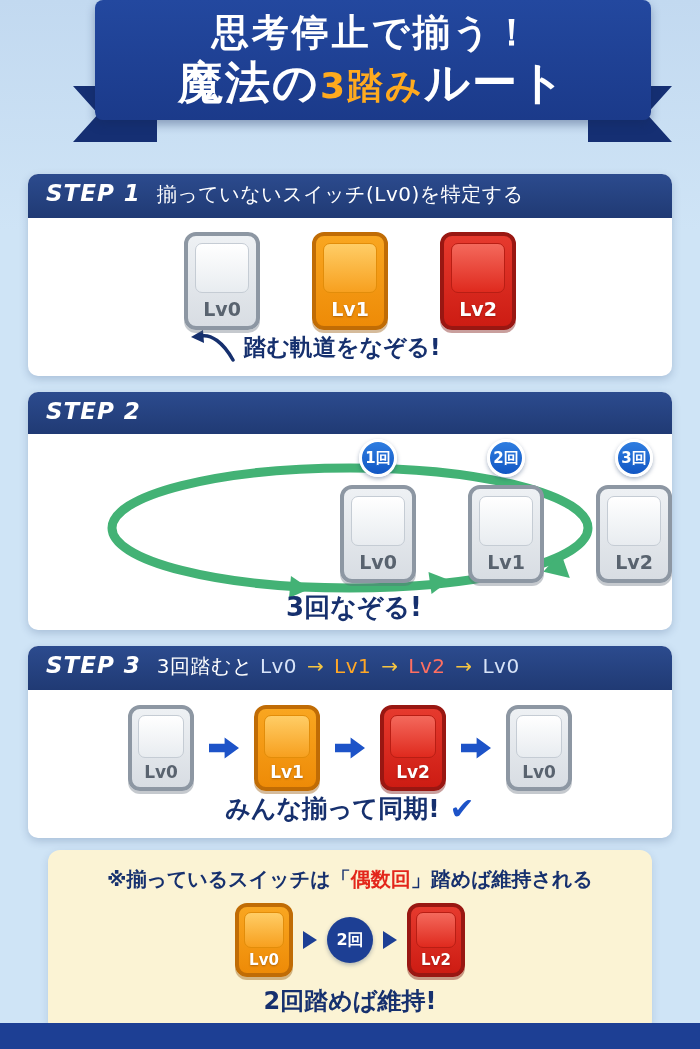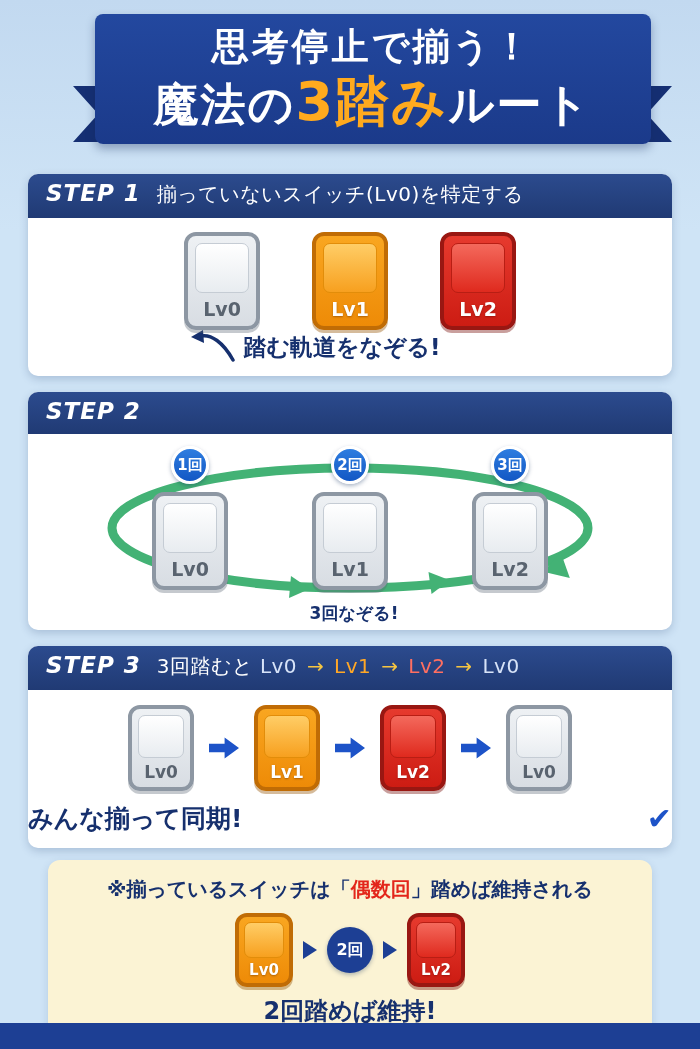--- a/index.html
+++ b/index.html
@@ -1,27 +1,27 @@
 <!DOCTYPE html>
 <html><head>
 <meta charset="utf-8">
 <style>
   * { margin:0; padding:0; box-sizing:border-box; }
   body { font-family:"DejaVu Sans","Liberation Sans",sans-serif; background:#cfe4f6; }
   .page { width:700px; height:1049px; position:relative; overflow:hidden;
           background:linear-gradient(#c2d9f0 0px, #cfe4f6 230px, #cfe4f6 100%); }
 
   
-  .banner { position:relative; padding-top:14px; height:158px;margin-left:45px; }
+  .banner { position:relative; height:158px;margin-left:45px; }
   .ribbon-main { position:relative; z-index:2; width:556px; margin:0 auto; text-align:center;
                  background:linear-gradient(#23489f,#1b3a8a); border-radius:8px;
                  padding:8px 10px 12px; box-shadow:0 5px 10px rgba(20,40,90,.35); }
   .title-line1 { color:#fff; font-size:37px; font-weight:800; letter-spacing:3px; }
   .title-line2 { color:#fff; font-size:45px; font-weight:800; letter-spacing:2px; line-height:1.12; }
-  .title-line2 .hl { color:#ffaa1e; font-size:54px; }
+  .title-line2 .hl { color:#ffaa1e; font-size:36px; }
   .ribbon-tail { position:absolute; z-index:1; top:86px; width:84px; height:56px; background:#152f73; }
   .ribbon-tail.left  { left:28px;  clip-path:polygon(0 0,100% 0,100% 100%,0 100%,30% 50%); }
   .ribbon-tail.right { right:28px; clip-path:polygon(0 0,100% 0,70% 50%,100% 100%,0 100%); }
 
   
   .card { width:644px; margin:16px auto 0; background:#fff; border-radius:10px;
           box-shadow:0 3px 8px rgba(30,60,110,.22); overflow:hidden; }
   .card-header { background:linear-gradient(#2c4b8e,#203a74); display:flex; align-items:baseline;
                  gap:16px; padding:6px 18px 10px; }
   .step-label { color:#fff; font-weight:800; font-size:23px; font-style:italic; letter-spacing:1px; flex:none; }
@@ -56,34 +56,34 @@
   
   .s1-body { padding:14px 0 12px; }
   .switch-row { display:flex; justify-content:center; gap:52px; }
   .s1-caption { display:flex; justify-content:center; align-items:flex-start; gap:8px;
                 margin:2px 0 0 -70px; color:#16306e; font-weight:800; font-size:23px; }
   .s1-caption svg { margin-top:-4px; }
 
   
   .s2-body { position:relative; height:196px; }
   .loop-svg { position:absolute; inset:0; z-index:1; }
-  .s2-cols { position:relative; z-index:2; display:flex; justify-content:center; gap:84px; padding-top:12px; }
+  .s2-cols { position:relative; z-index:2; display:flex; justify-content:flex-end; gap:52px; padding-top:5px; }
   .s2-col { display:flex; flex-direction:column; align-items:center; gap:8px; }
   .round-badge { width:38px; height:38px; border-radius:50%; background:linear-gradient(#2e7de0,#1257c4);
                  color:#fff; font-weight:800; font-size:15px; display:flex; align-items:center; justify-content:center;
                  border:3px solid #fff; box-shadow:0 2px 4px rgba(10,40,90,.35); }
   .s2-caption { position:absolute; z-index:2; left:8px; right:0; bottom:5px; text-align:center;
-                color:#16306e; font-weight:800; font-size:17px; }
+                color:#16306e; font-weight:800; font-size:26px; }
 
   
   .s3-body { padding:15px 0 12px; }
   .s3-row { display:flex; justify-content:center; align-items:center; gap:15px; }
   .blue-arrow { width:30px; height:26px; background:#1d53c8;
                 clip-path:polygon(0 34%,52% 34%,52% 10%,100% 50%,52% 90%,52% 66%,0 66%); }
-  .s3-caption { display:flex; justify-content:space-between; align-items:center; gap:10px; margin-top:10px;
+  .s3-caption { display:flex; justify-content:center; align-items:center; gap:10px; 
                 color:#16306e; font-weight:800; font-size:25px; }
   .check { color:#1d53c8; font-size:30px; font-weight:800; }
 
   
   .note { width:604px; margin:12px auto 0; background:#fbf3d4; border-radius:12px;
           box-shadow:0 3px 8px rgba(30,60,110,.15); padding:16px 12px; }
   .note-heading { text-align:center; color:#16306e; font-weight:800; font-size:20px; }
   .note-heading .hl-red { color:#e3261b; }
   .note-row { display:flex; justify-content:center; align-items:center; gap:10px; margin-top:10px; }
   .mini-arrow { width:0; height:0; border-top:9px solid transparent; border-bottom:9px solid transparent;

